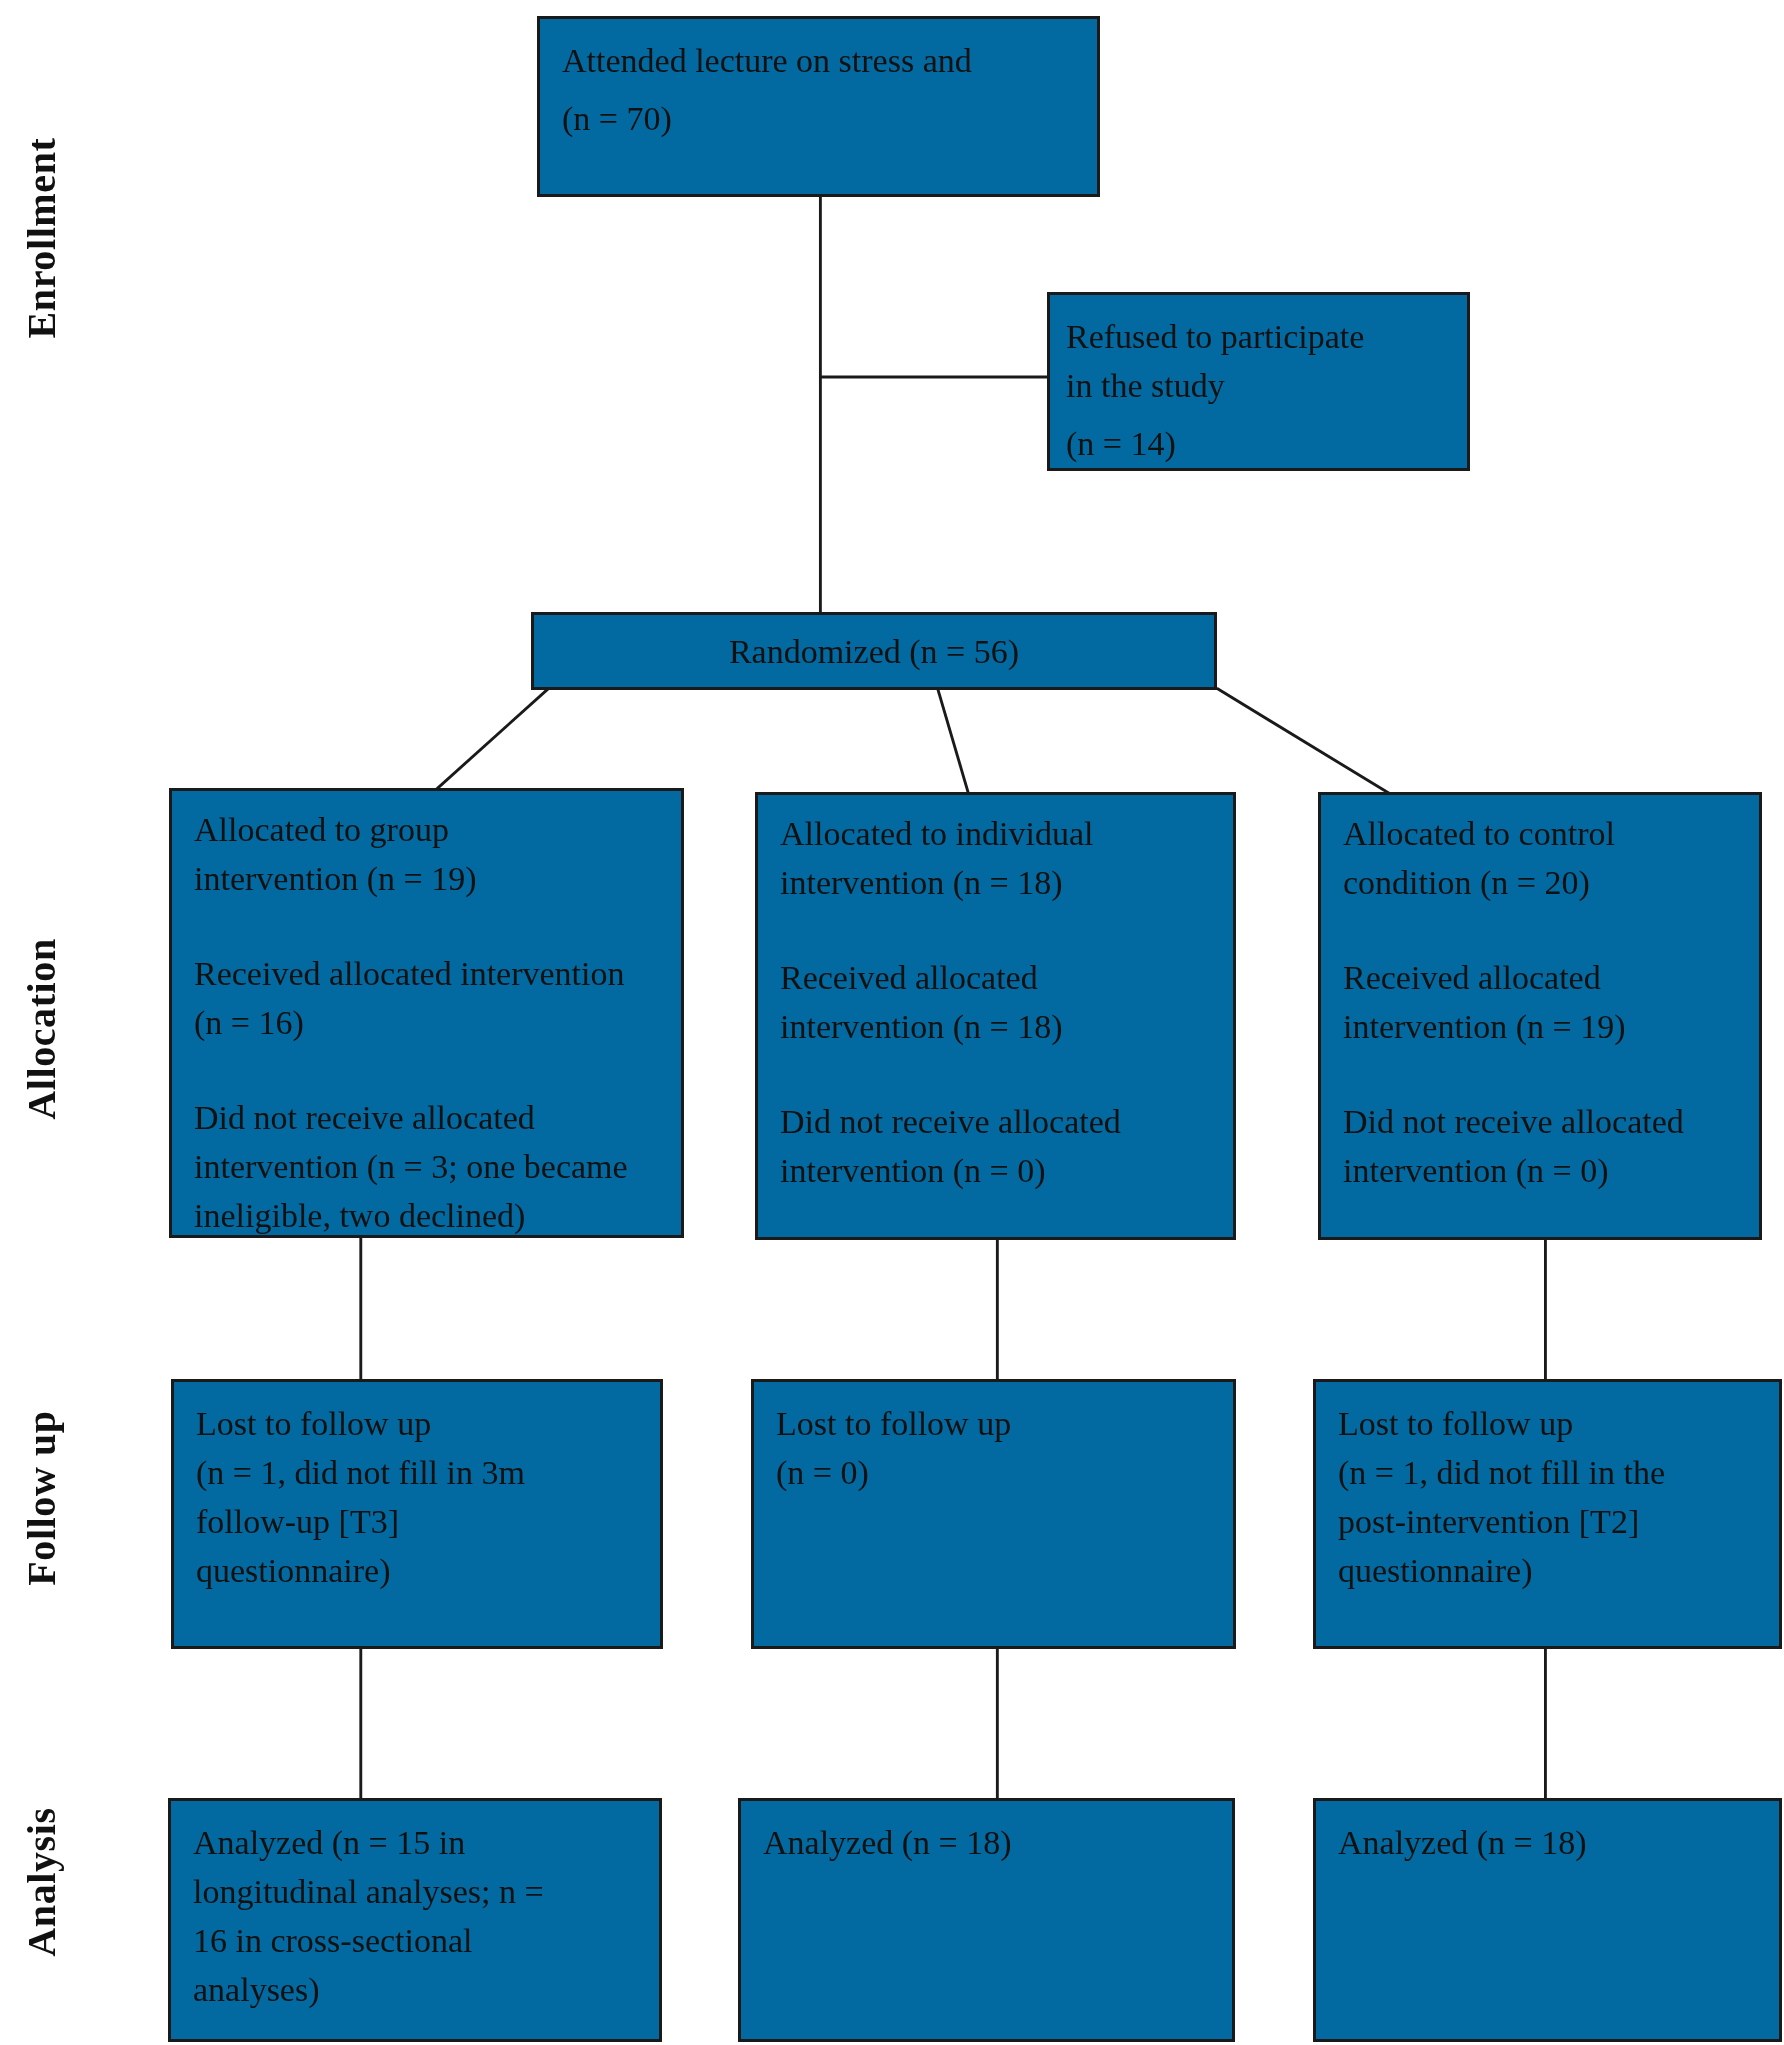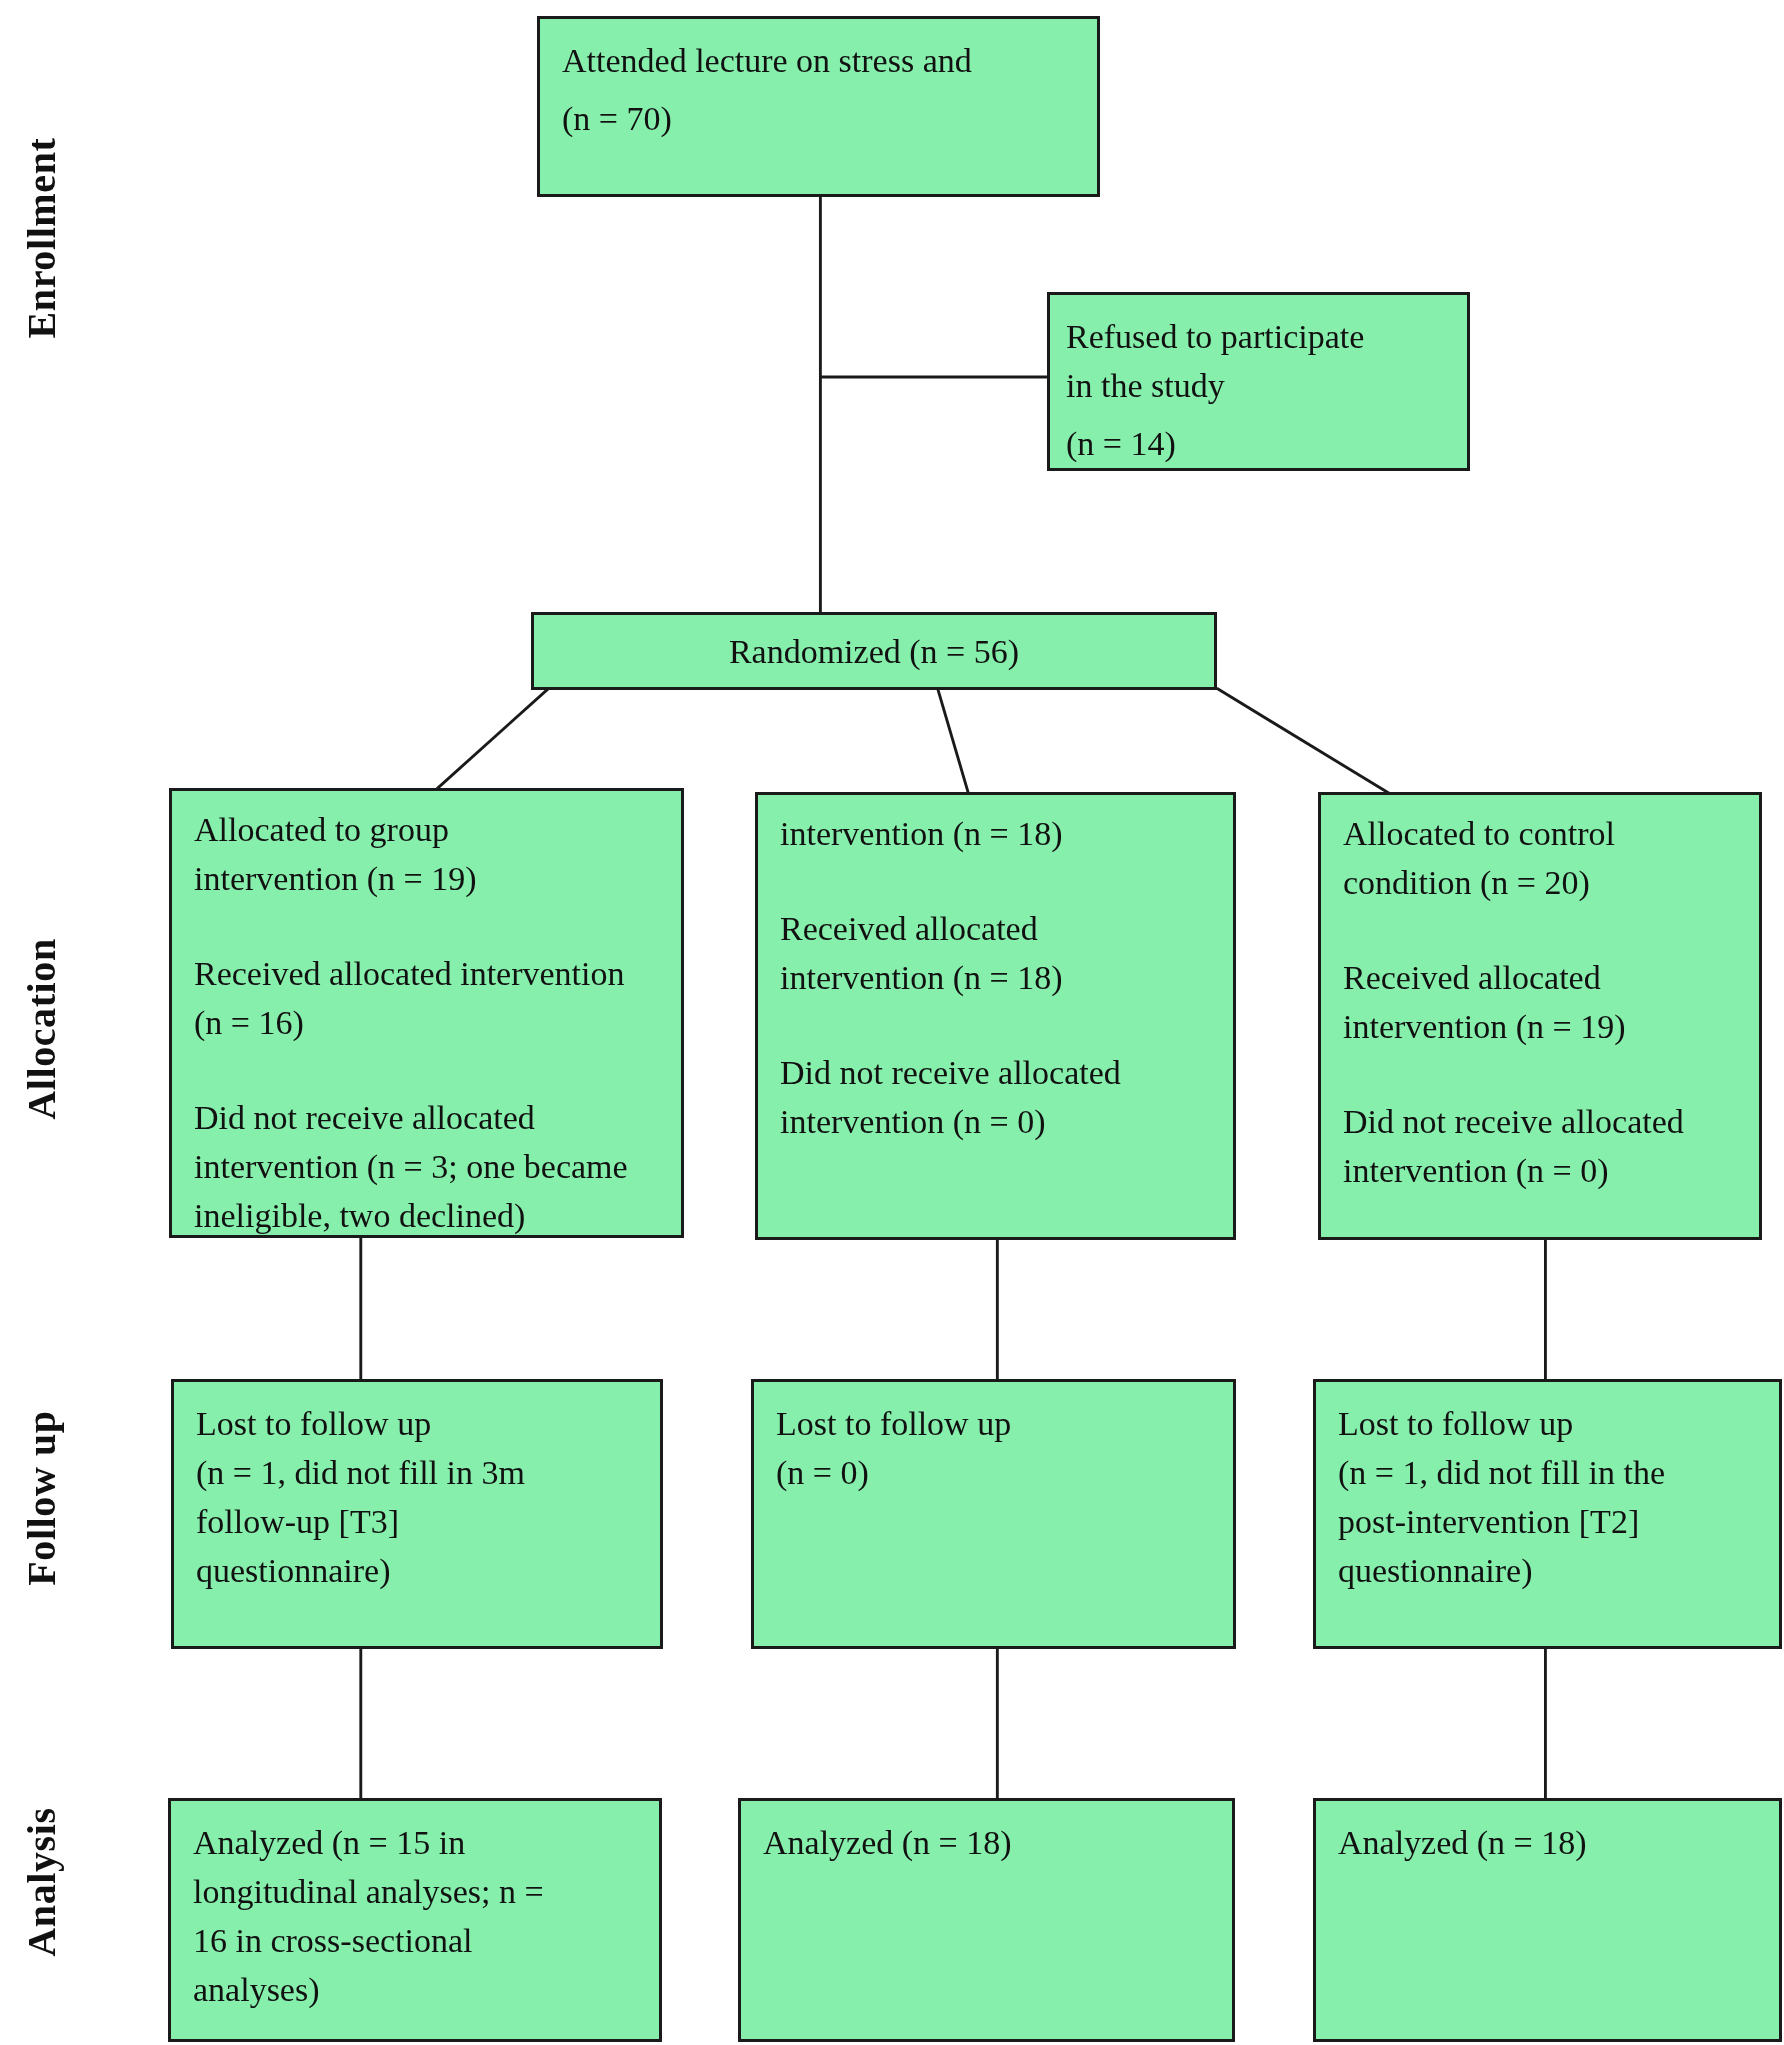--- a/index.html
+++ b/index.html
@@ -18,21 +18,21 @@
     width: 1785px; height: 2046px;
   }
   svg.connectors line {
     stroke: #1a1a1a;
     stroke-width: 5;
   }
   .box {
     position: absolute;
     box-sizing: border-box;
     border: 3.4px solid #1a1a1a;
-    background: #86efac;
+    background: #0369a1;
     font-size: 34px;
     line-height: 49px;
     padding: 17px 10.3px 0 22px;
   }
   .box.tight { padding-top: 13.8px; }
   .box .para + .para { margin-top: 46px; }
   .line { white-space: nowrap; }
   .line.gap-sm { margin-top: 9.2px; }
   .center-box {
     display: flex;
@@ -101,20 +101,21 @@
     </div>
     <div class="para">
       <div class="line">Did not receive allocated</div>
       <div class="line">intervention (n = 3; one became</div>
       <div class="line">ineligible, two declined)</div>
     </div>
   </div>
 
   <div class="box tight" style="left:755px; top:792px; width:481px; height:448px;">
     <div class="para">
+      <div class="line">Allocated to individual</div>
       <div class="line">intervention (n = 18)</div>
     </div>
     <div class="para">
       <div class="line">Received allocated</div>
       <div class="line">intervention (n = 18)</div>
     </div>
     <div class="para">
       <div class="line">Did not receive allocated</div>
       <div class="line">intervention (n = 0)</div>
     </div>

